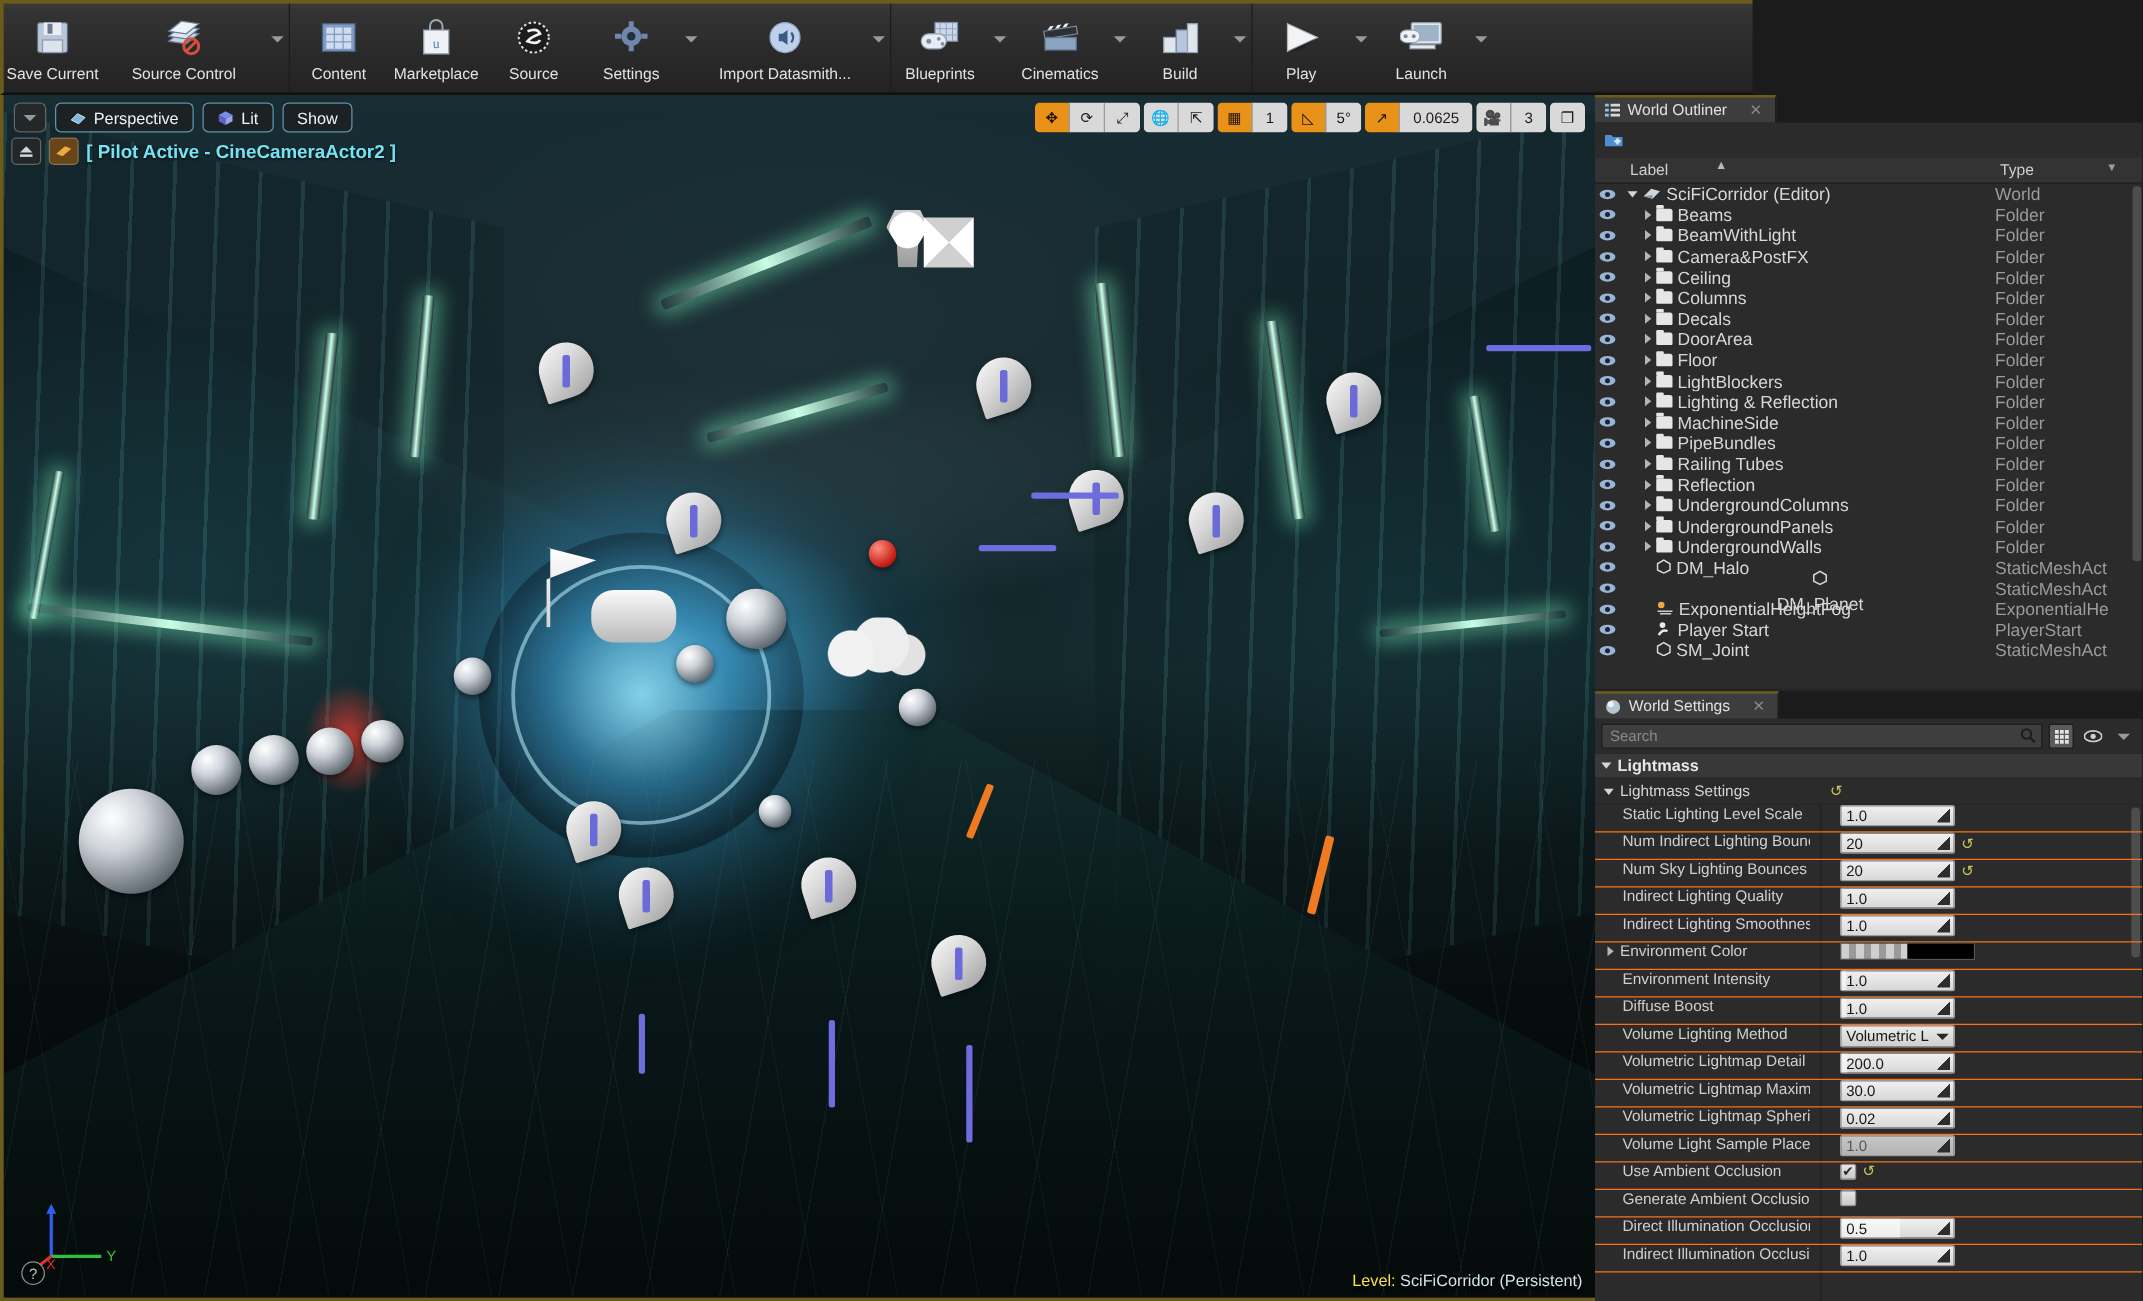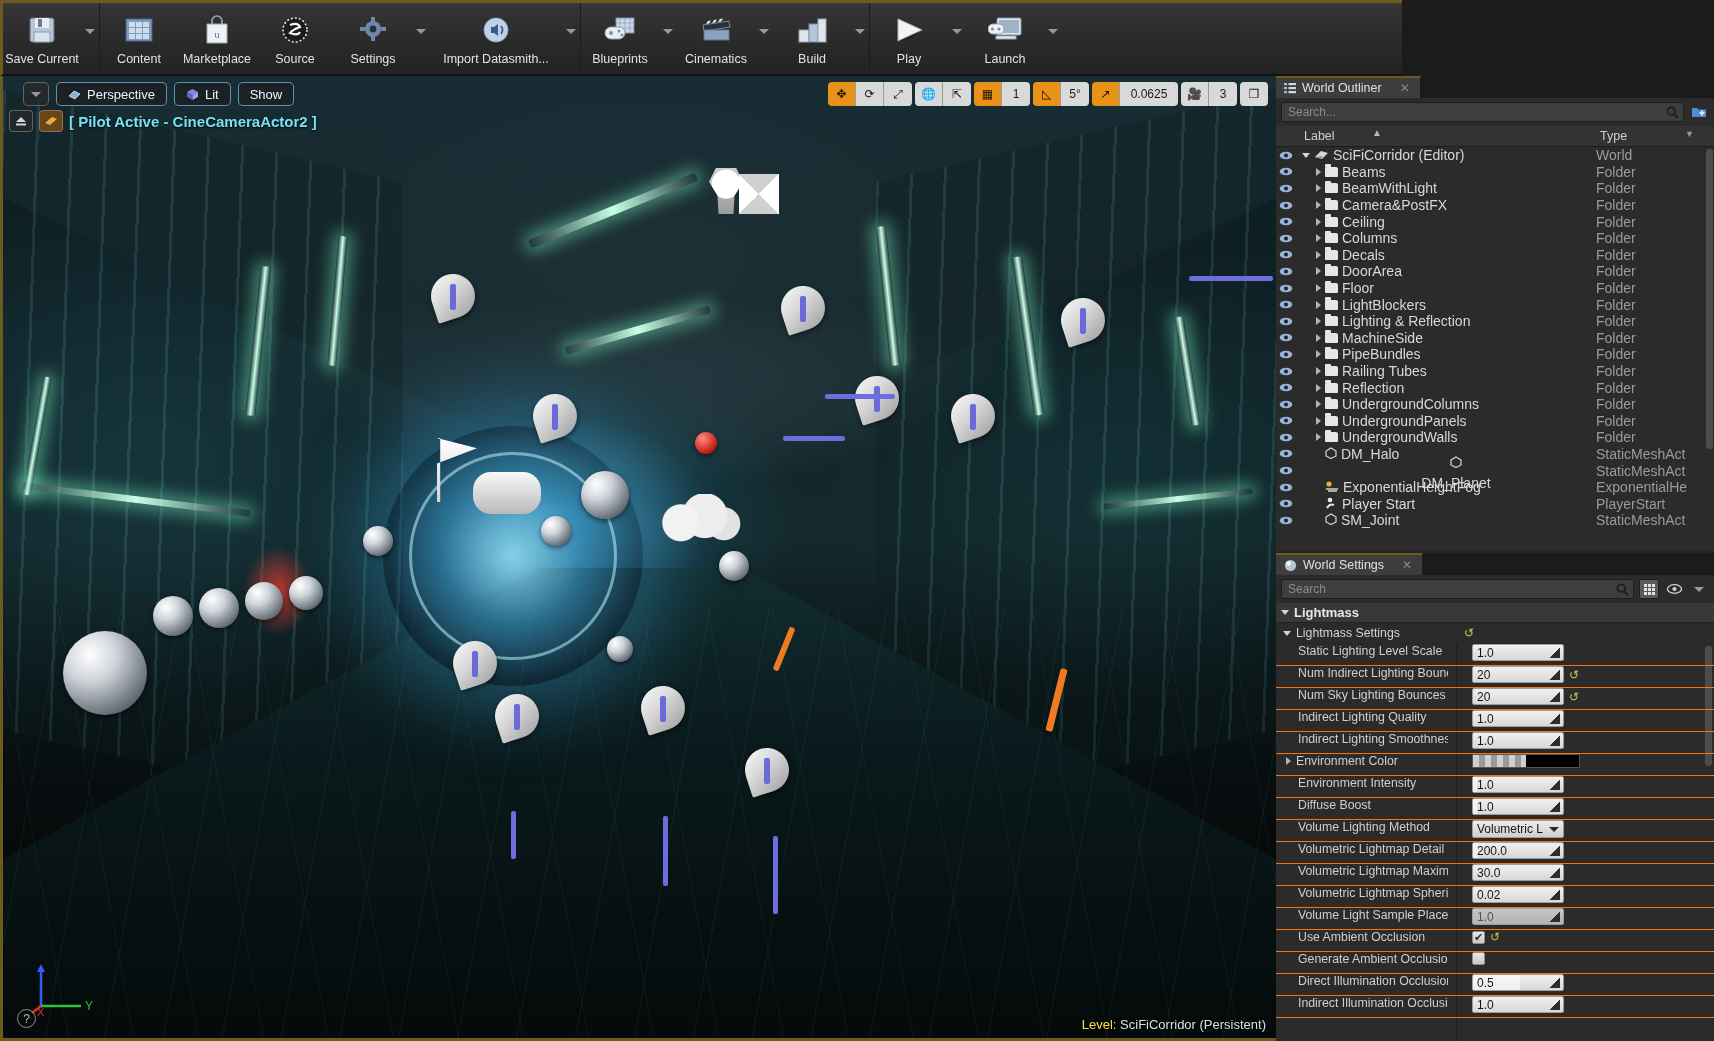--- a/index.html
+++ b/index.html
@@ -120,21 +120,21 @@
     position: absolute; width: 30px; height: 30px; border-radius: 50%;
     background: radial-gradient(circle at 32% 28%, #ffffff 0%, #cfd4da 32%, #707880 70%, #2b3036 100%);
     box-shadow: 0 2px 5px rgba(0,0,0,0.55);
   }
   .arrow-line {
     position: absolute; border-radius: 2px;
   }
 
   
   .vp-toprow {
-    position: absolute; left: 20px; top: 6px; display: flex; align-items: flex-start; gap: 7px; z-index: 6;
+    position: absolute; left: 8px; top: 6px; display: flex; align-items: flex-start; gap: 7px; z-index: 6;
   }
   .vp-pill {
     height: 24px; padding: 0 11px; border-radius: 5px;
     background: rgba(30,30,30,0.72); border: 1px solid rgba(120,185,215,0.75);
     color: #e9f4ff; font-size: 13px; display: flex; align-items: center; gap: 6px;
     cursor: pointer; white-space: nowrap;
   }
   .vp-round {
     width: 26px; height: 24px; border-radius: 5px;
     background: rgba(40,40,40,0.75); border: 1px solid rgba(150,150,150,0.55);
@@ -286,20 +286,32 @@
         <div class="tb-btn">
           <div class="ico">
             <svg width="30" height="30" viewBox="0 0 30 30">
               <rect x="3" y="3" width="24" height="24" rx="2" fill="#b7c6d8" stroke="#5d6b7c"></rect>
               <rect x="8" y="3" width="14" height="10" fill="#e9eef4"></rect>
               <rect x="11" y="4" width="4" height="8" fill="#6d7c8c"></rect>
               <rect x="7" y="17" width="16" height="10" fill="#dbe3ec" stroke="#8d9bab"></rect>
             </svg>
           </div>
           <div class="lbl">Save Current</div>
+        </div>
+        <div class="tb-btn wide">
+          <div class="ico">
+            <svg width="32" height="30" viewBox="0 0 32 30">
+              <path d="M4 18 l10-8 14 2 -10 8 Z" fill="#c3d3e6" stroke="#6c7d90"></path>
+              <path d="M4 14 l10-8 14 2 -10 8 Z" fill="#dce6f2" stroke="#6c7d90"></path>
+              <path d="M4 10 l10-8 14 2 -10 8 Z" fill="#eef3f9" stroke="#6c7d90"></path>
+              <circle cx="22" cy="22" r="6" fill="none" stroke="#d4503a" stroke-width="2.4"></circle>
+              <line x1="18" y1="26" x2="26" y2="18" stroke="#d4503a" stroke-width="2.4"></line>
+            </svg>
+          </div>
+          <div class="lbl">Source Control</div>
         </div>
         <div class="tb-caret">
           <span class="caret-d"></span>
         </div>
       </div>
       <div class="tb-group">
         <div class="tb-btn">
           <div class="ico">
             <svg width="30" height="28" viewBox="0 0 30 28">
               <rect x="2" y="3" width="26" height="22" fill="#7f9bc4" stroke="#4d6182"></rect>
@@ -640,29 +652,20 @@
               <rect x="4.5" y="5" width="7.5" height="2.2" fill="#d8d8d8"></rect>
               <rect x="0" y="9" width="3" height="2.2" fill="#8fc4e8"></rect>
               <rect x="4.5" y="9" width="7.5" height="2.2" fill="#d8d8d8"></rect>
             </svg>
           <span>World Outliner</span>
           <span class="x">✕</span>
         </div>
       </div>
 
       <div class="searchbar">
-        <div class="search-wrap">
-          <input class="search-input" value="" placeholder="Search..." style="">
-          <span class="search-mag">
-            <svg width="13" height="13" viewBox="0 0 13 13">
-                <circle cx="5.2" cy="5.2" r="3.8" fill="none" stroke="#1d1d1d" stroke-width="1.7"></circle>
-                <line x1="8.2" y1="8.2" x2="12" y2="12" stroke="#1d1d1d" stroke-width="1.9"></line>
-              </svg>
-          </span>
-        </div>
         <div class="icon-btn">
           <svg width="15" height="13" viewBox="0 0 15 13">
               <path d="M0 2 h5 l1.4 1.6 H14 v7.4 H0 Z" fill="#4f8fd0"></path>
               <path d="M10 4.5 v5 M7.5 7 h5" stroke="#cfe8ff" stroke-width="2"></path>
             </svg>
         </div>
       </div>
 
       <div class="col-head">
         <div class="c-label">

